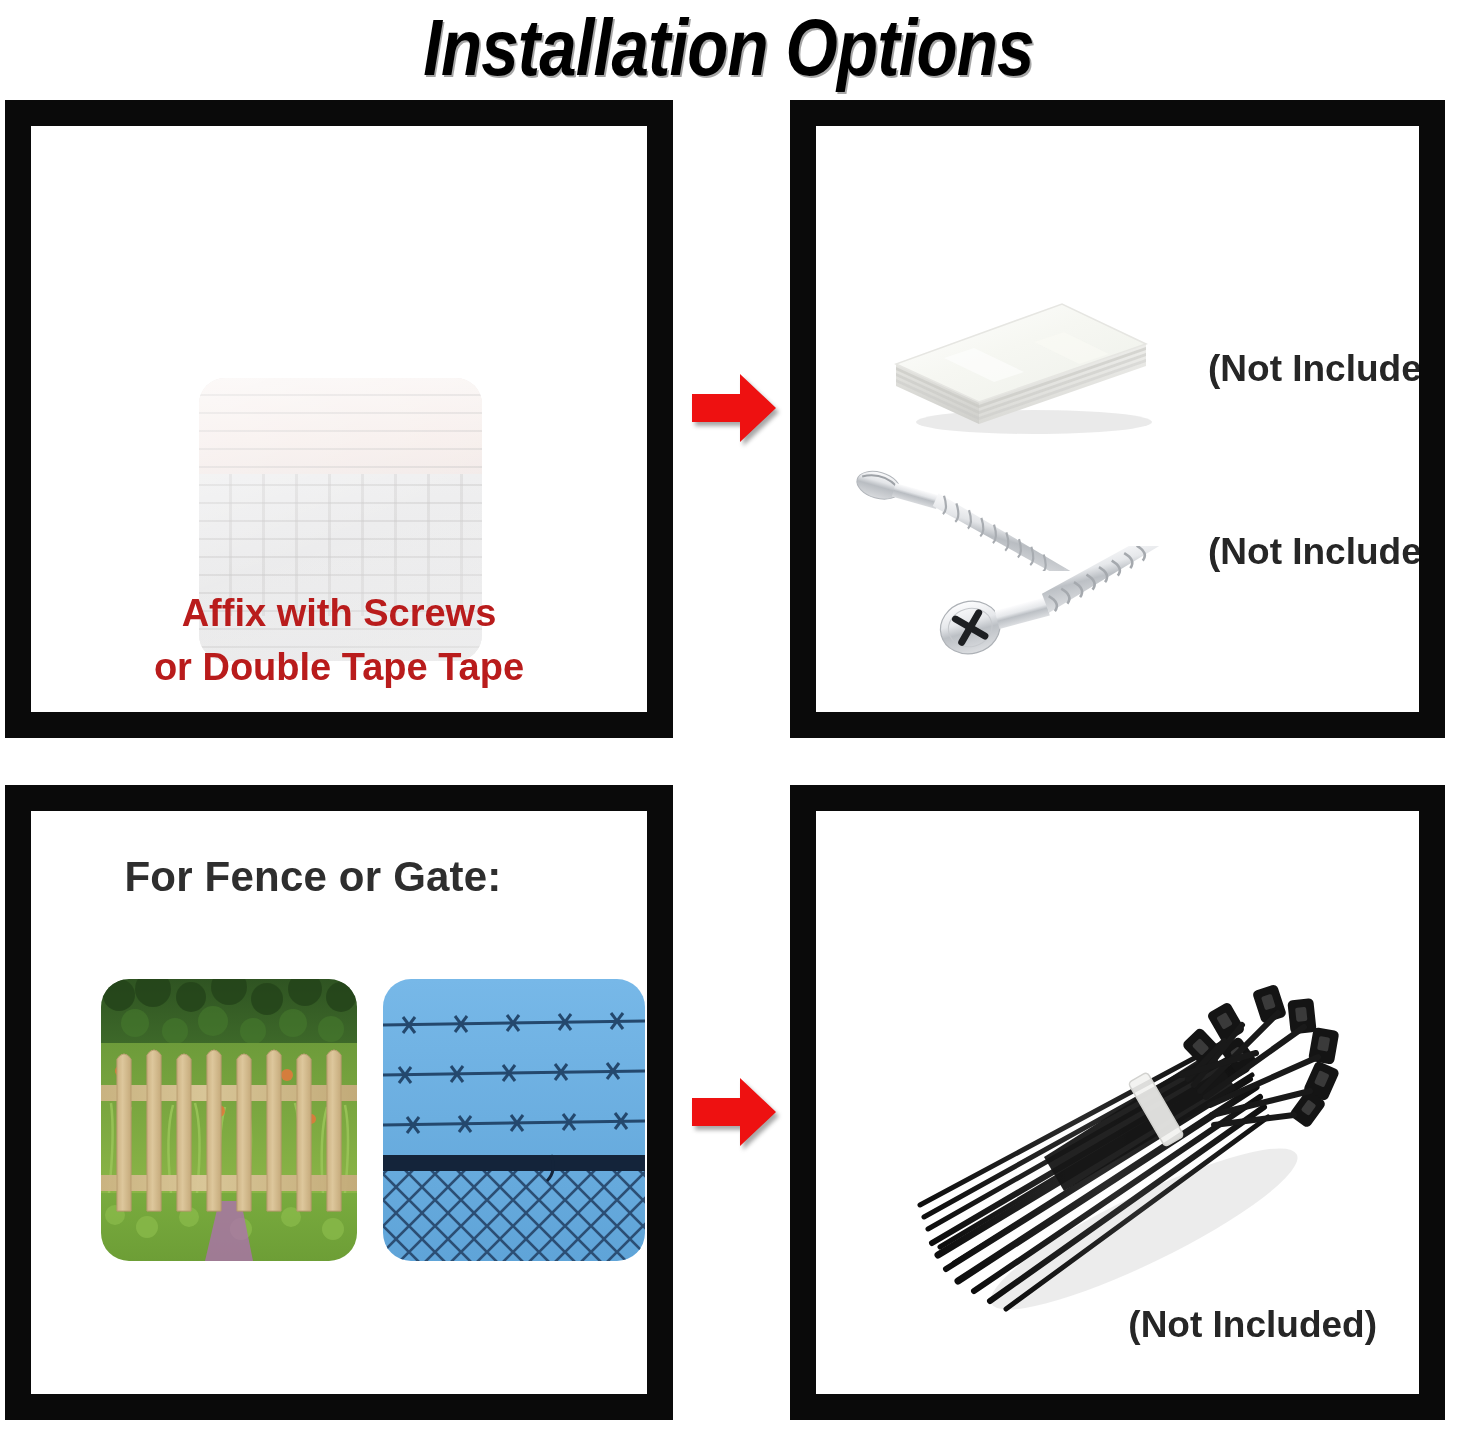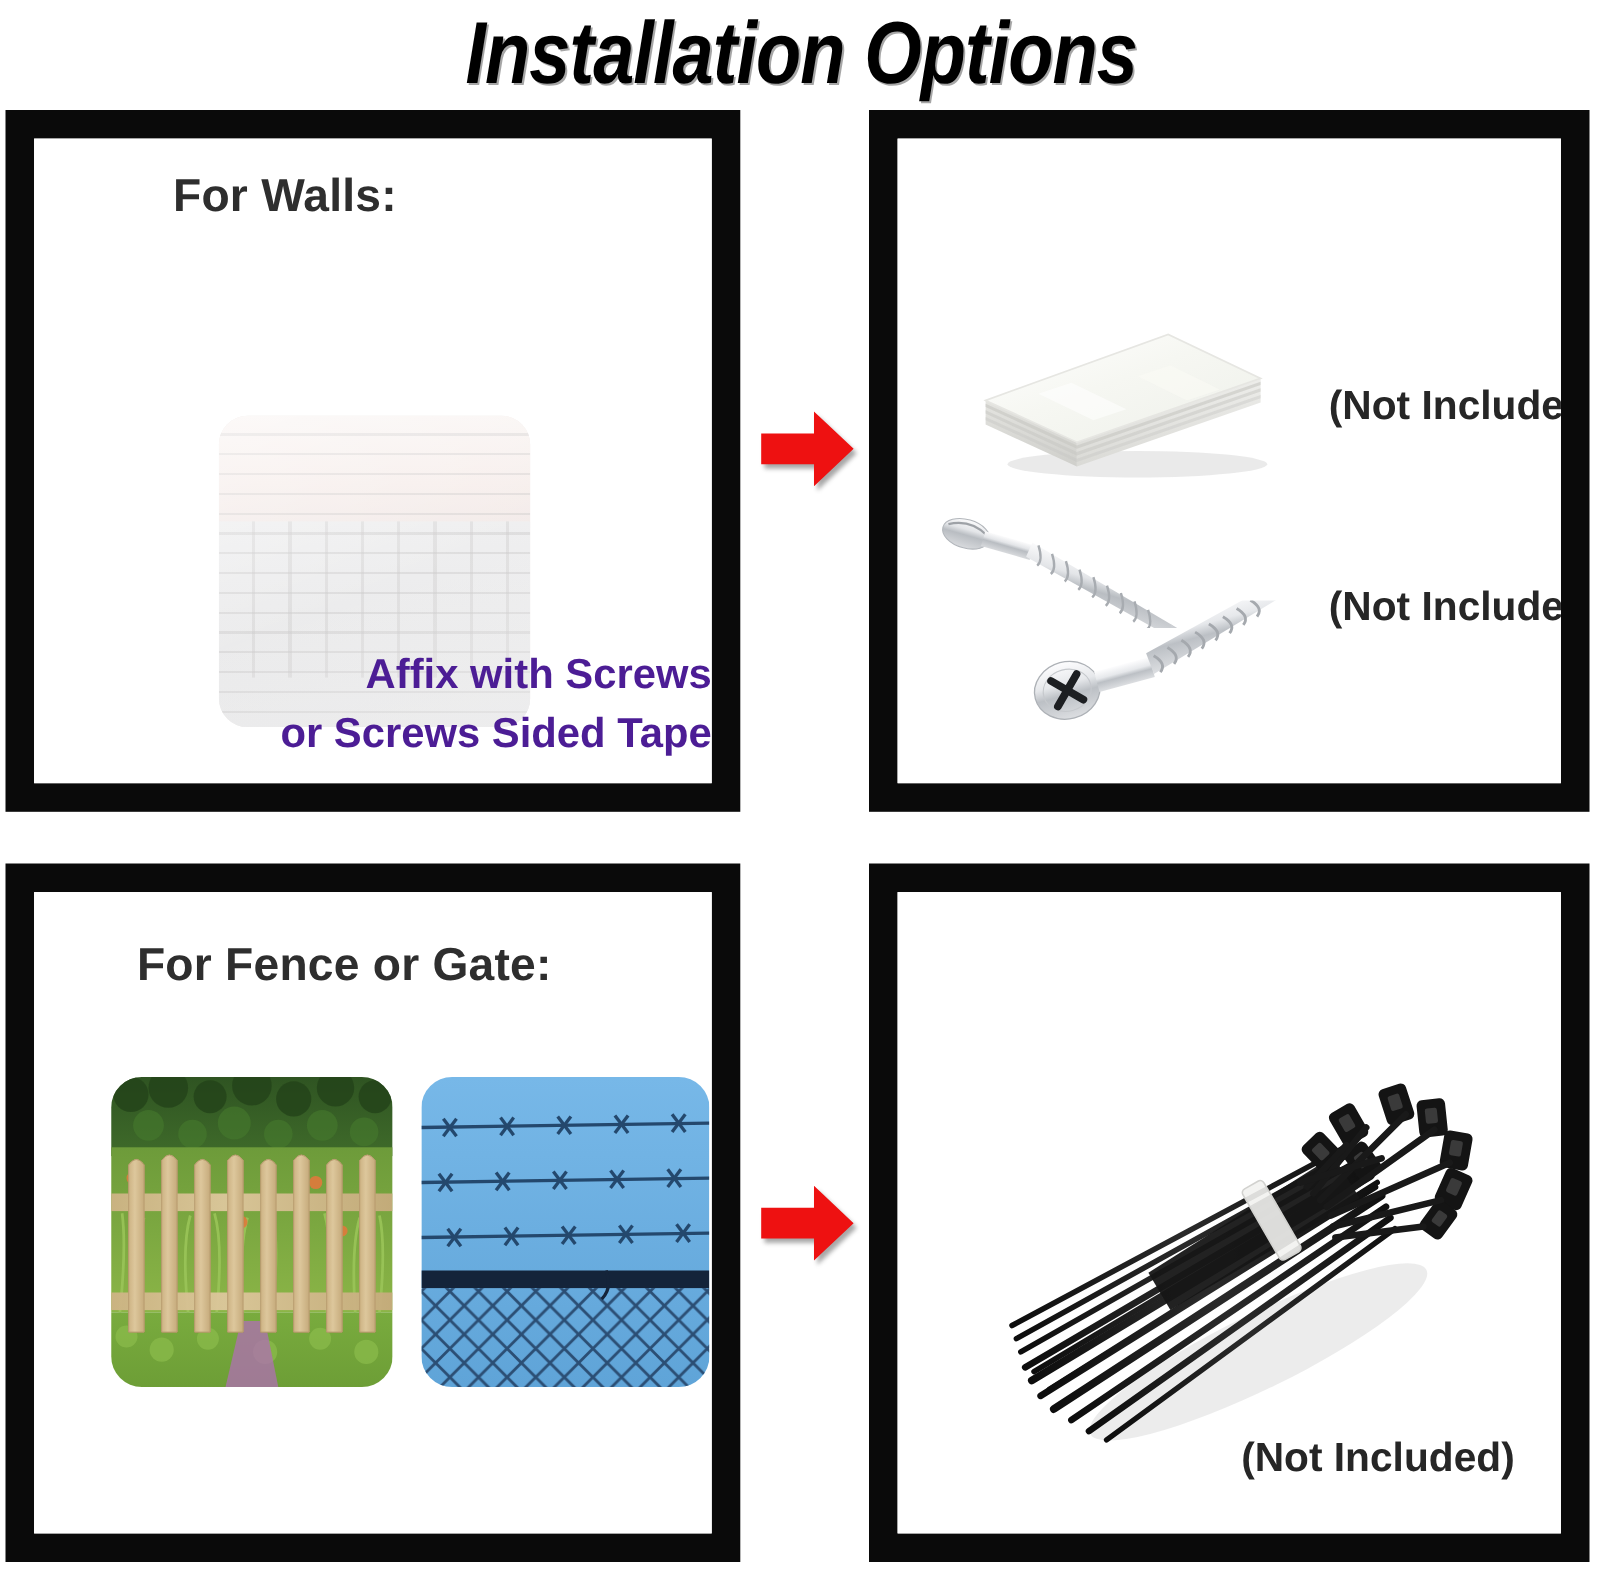--- a/index.html
+++ b/index.html
@@ -66,24 +66,24 @@
     font-weight: bold;
     color: #2e2e2e;
     letter-spacing: 0.2px;
   }
   #heading-walls  { top: 28px; padding-right: 160px; }
   #heading-fence  { top: 42px; padding-right: 80px; padding-left: 28px; }
 
   .panel-caption {
     position: absolute;
     left: 0; right: 0;
-    text-align: right;
+    text-align: center;
     font-size: 38px;
     font-weight: bold;
-    color: #4c1d95;
+    color: #b91c1c;
     line-height: 54px;
   }
   #caption-walls { bottom: 18px; }
   #caption-fence { bottom: 34px; }
 
   .caption-line { display: block; }
 
   
   .red-arrow {
     position: absolute;
@@ -170,33 +170,32 @@
 </head>
 <body>
 
 <div class="title-bar">
   <div class="title-text">Installation Options</div>
 </div>
 
 <div class="panel" id="panel-walls">
   <div class="panel-inner">
 
-    <div class="panel-heading" id="heading-walls">For Walls:</div>
 
     <div id="wall-photo">
       <div class="brick-top"></div>
       <div class="brick-bottom"></div>
       <div class="brick-lines"></div>
       <div class="brick-verticals"></div>
       <div class="brick-wash"></div>
     </div>
 
     <div class="panel-caption" id="caption-walls">
       <span class="caption-line">Affix with Screws</span>
-      <span class="caption-line">or Screws Sided Tape</span>
+      <span class="caption-line">or Double Tape Tape</span>
     </div>
 
   </div>
 </div>
 
 <svg class="red-arrow" id="arrow-walls" viewBox="0 0 92 80">
   <polygon points="4,26 52,26 52,6 88,40 52,74 52,54 4,54" fill="#ee1111"></polygon>
 </svg>
 
 <div class="panel" id="panel-wall-hw">

